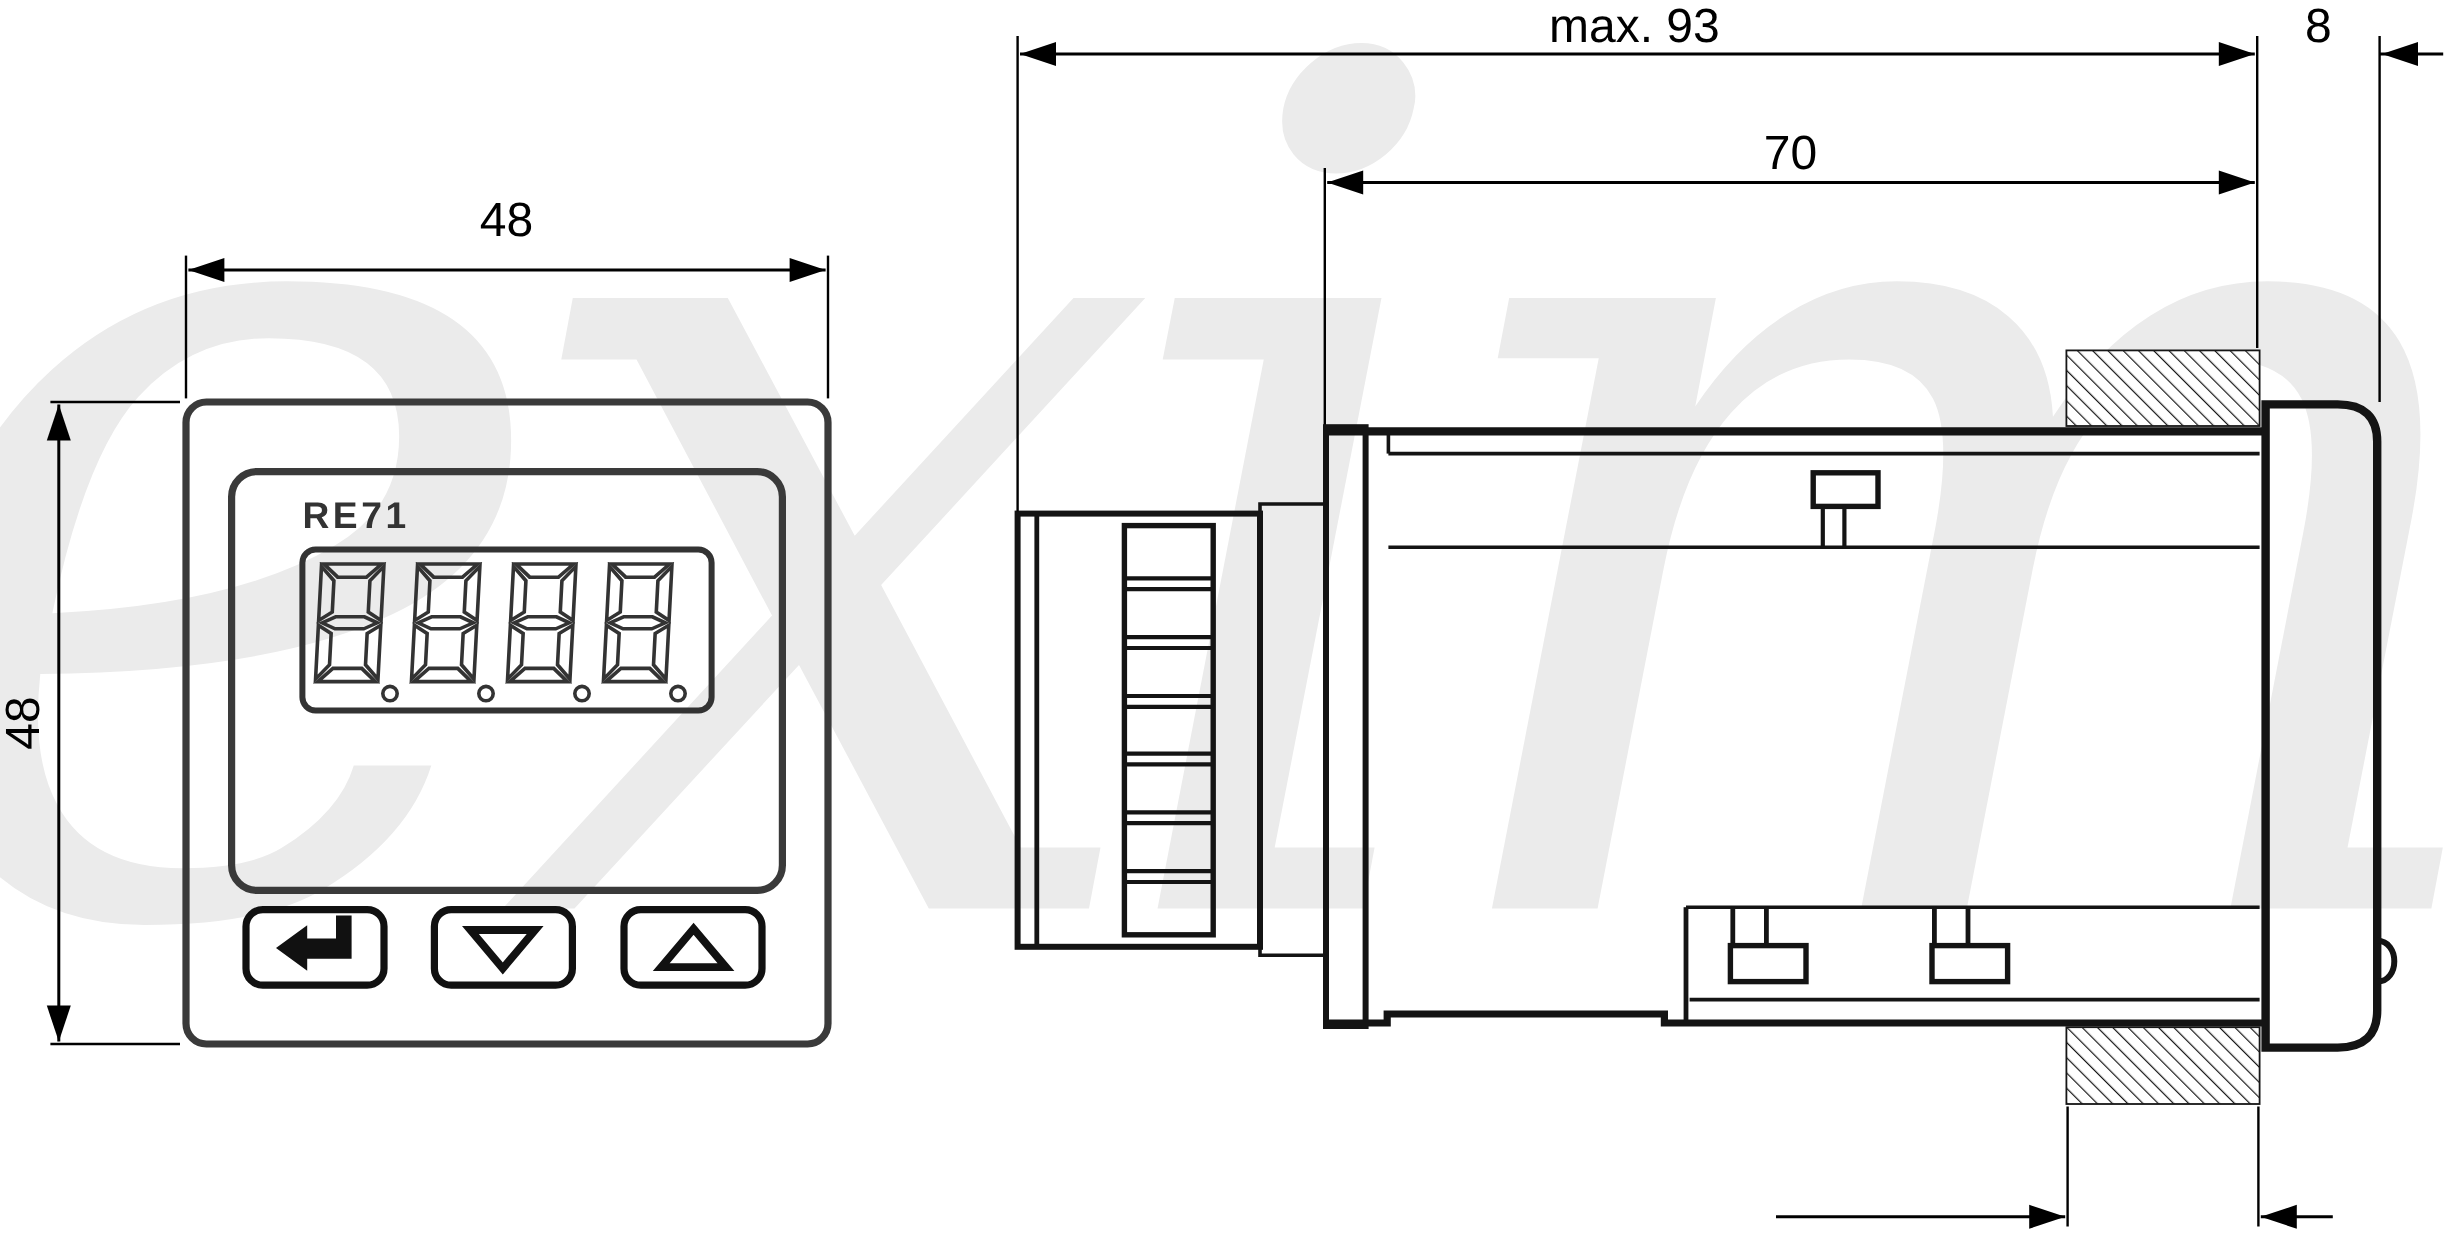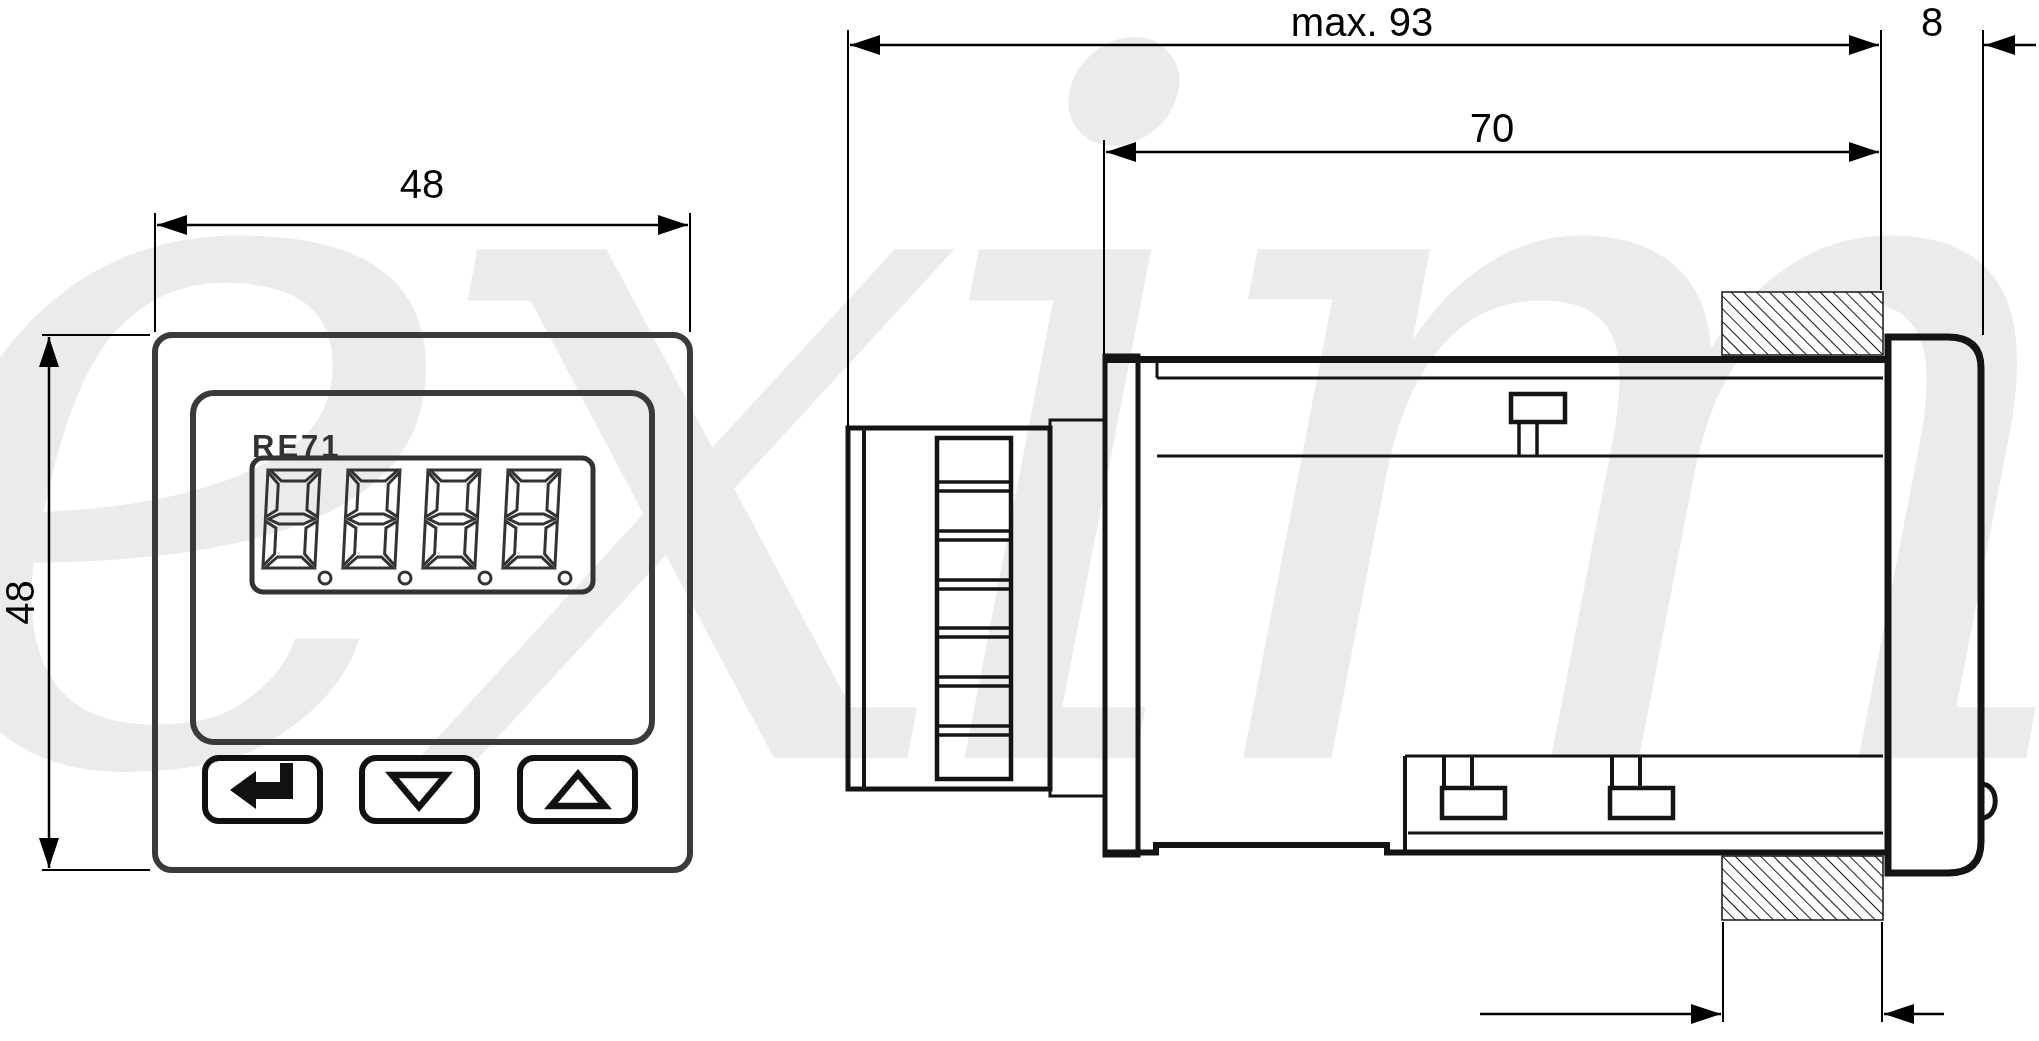--- a/index.html
+++ b/index.html
@@ -173,14 +173,14 @@
       <polygon points="1884,1014 1914,1004 1914,1024" stroke="none"></polygon>
     </g>
   </svg>
 
   <div class="dimtext" style="left:372px;top:162px;width:100px;">48</div>
   <div class="dimtext" id="dim-48-left" style="left:-40px;top:580px;width:120px;">48</div>
   <div class="dimtext" style="left:1242px;top:0px;width:240px;">max. 93</div>
   <div class="dimtext" style="left:1892px;top:0px;width:80px;">8</div>
   <div class="dimtext" style="left:1442px;top:106px;width:100px;">70</div>
 
-  <div id="re71-label" style="left:252px;top:429px;">RE71</div>
+  <div id="re71-label" style="left:252px;top:412px;">RE71</div>
 </div>
 
 </body></html>

